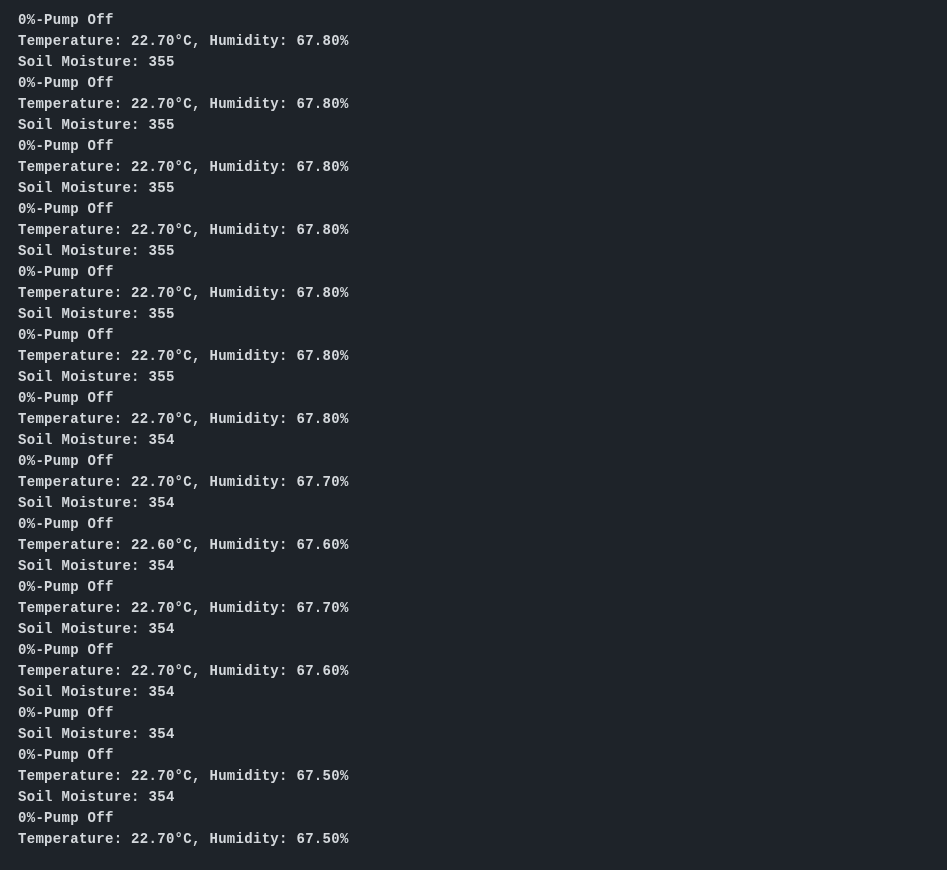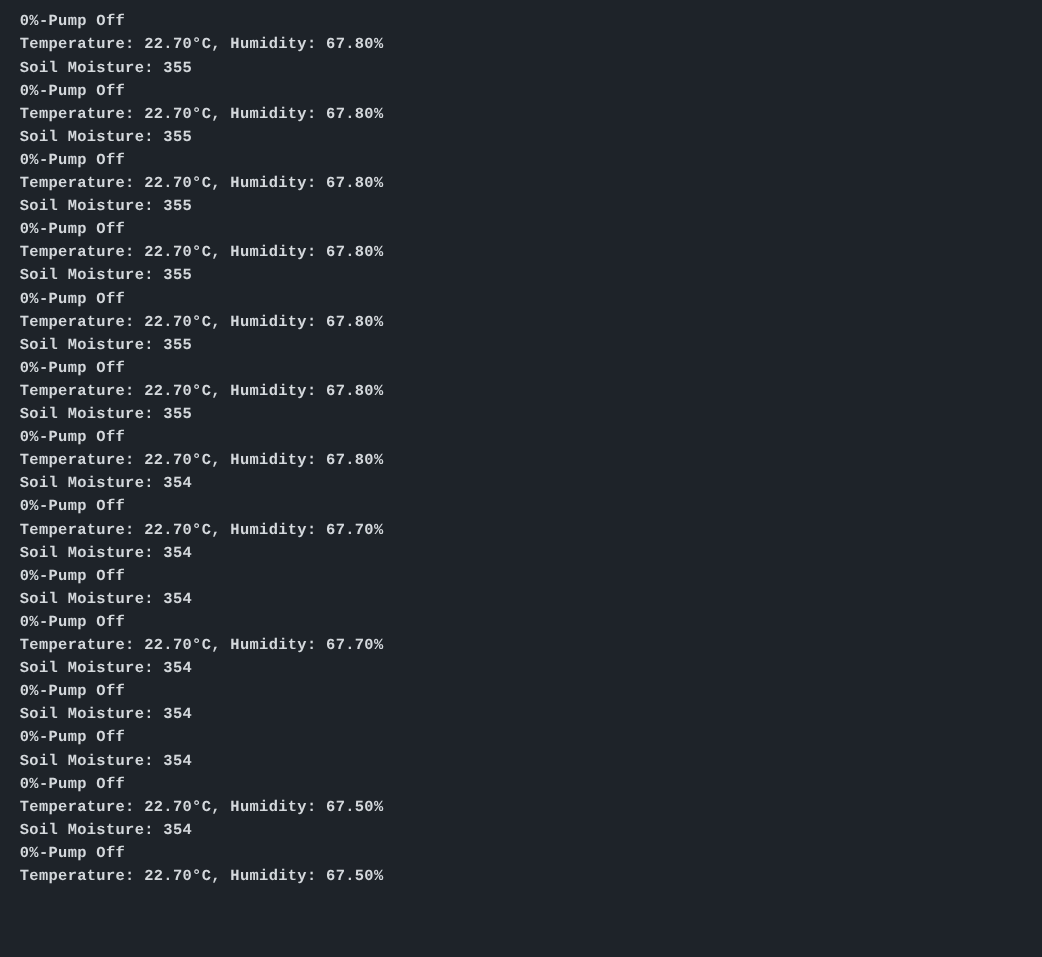--- a/index.html
+++ b/index.html
@@ -46,25 +46,27 @@
     <div class="log-line">0%-Pump Off</div>
     <div class="log-line">Temperature: 22.70°C, Humidity: 67.80%</div>
     <div class="log-line">Soil Moisture: 355</div>
     <div class="log-line">0%-Pump Off</div>
     <div class="log-line">Temperature: 22.70°C, Humidity: 67.80%</div>
     <div class="log-line">Soil Moisture: 354</div>
     <div class="log-line">0%-Pump Off</div>
     <div class="log-line">Temperature: 22.70°C, Humidity: 67.70%</div>
     <div class="log-line">Soil Moisture: 354</div>
     <div class="log-line">0%-Pump Off</div>
+    <div class="log-line">Temperature: 22.60°C, Humidity: 67.60%</div>
     <div class="log-line">Soil Moisture: 354</div>
     <div class="log-line">0%-Pump Off</div>
     <div class="log-line">Temperature: 22.70°C, Humidity: 67.70%</div>
     <div class="log-line">Soil Moisture: 354</div>
     <div class="log-line">0%-Pump Off</div>
+    <div class="log-line">Temperature: 22.70°C, Humidity: 67.60%</div>
     <div class="log-line">Soil Moisture: 354</div>
     <div class="log-line">0%-Pump Off</div>
     <div class="log-line">Soil Moisture: 354</div>
     <div class="log-line">0%-Pump Off</div>
     <div class="log-line">Temperature: 22.70°C, Humidity: 67.50%</div>
     <div class="log-line">Soil Moisture: 354</div>
     <div class="log-line">0%-Pump Off</div>
     <div class="log-line">Temperature: 22.70°C, Humidity: 67.50%</div>
   </div>
 

